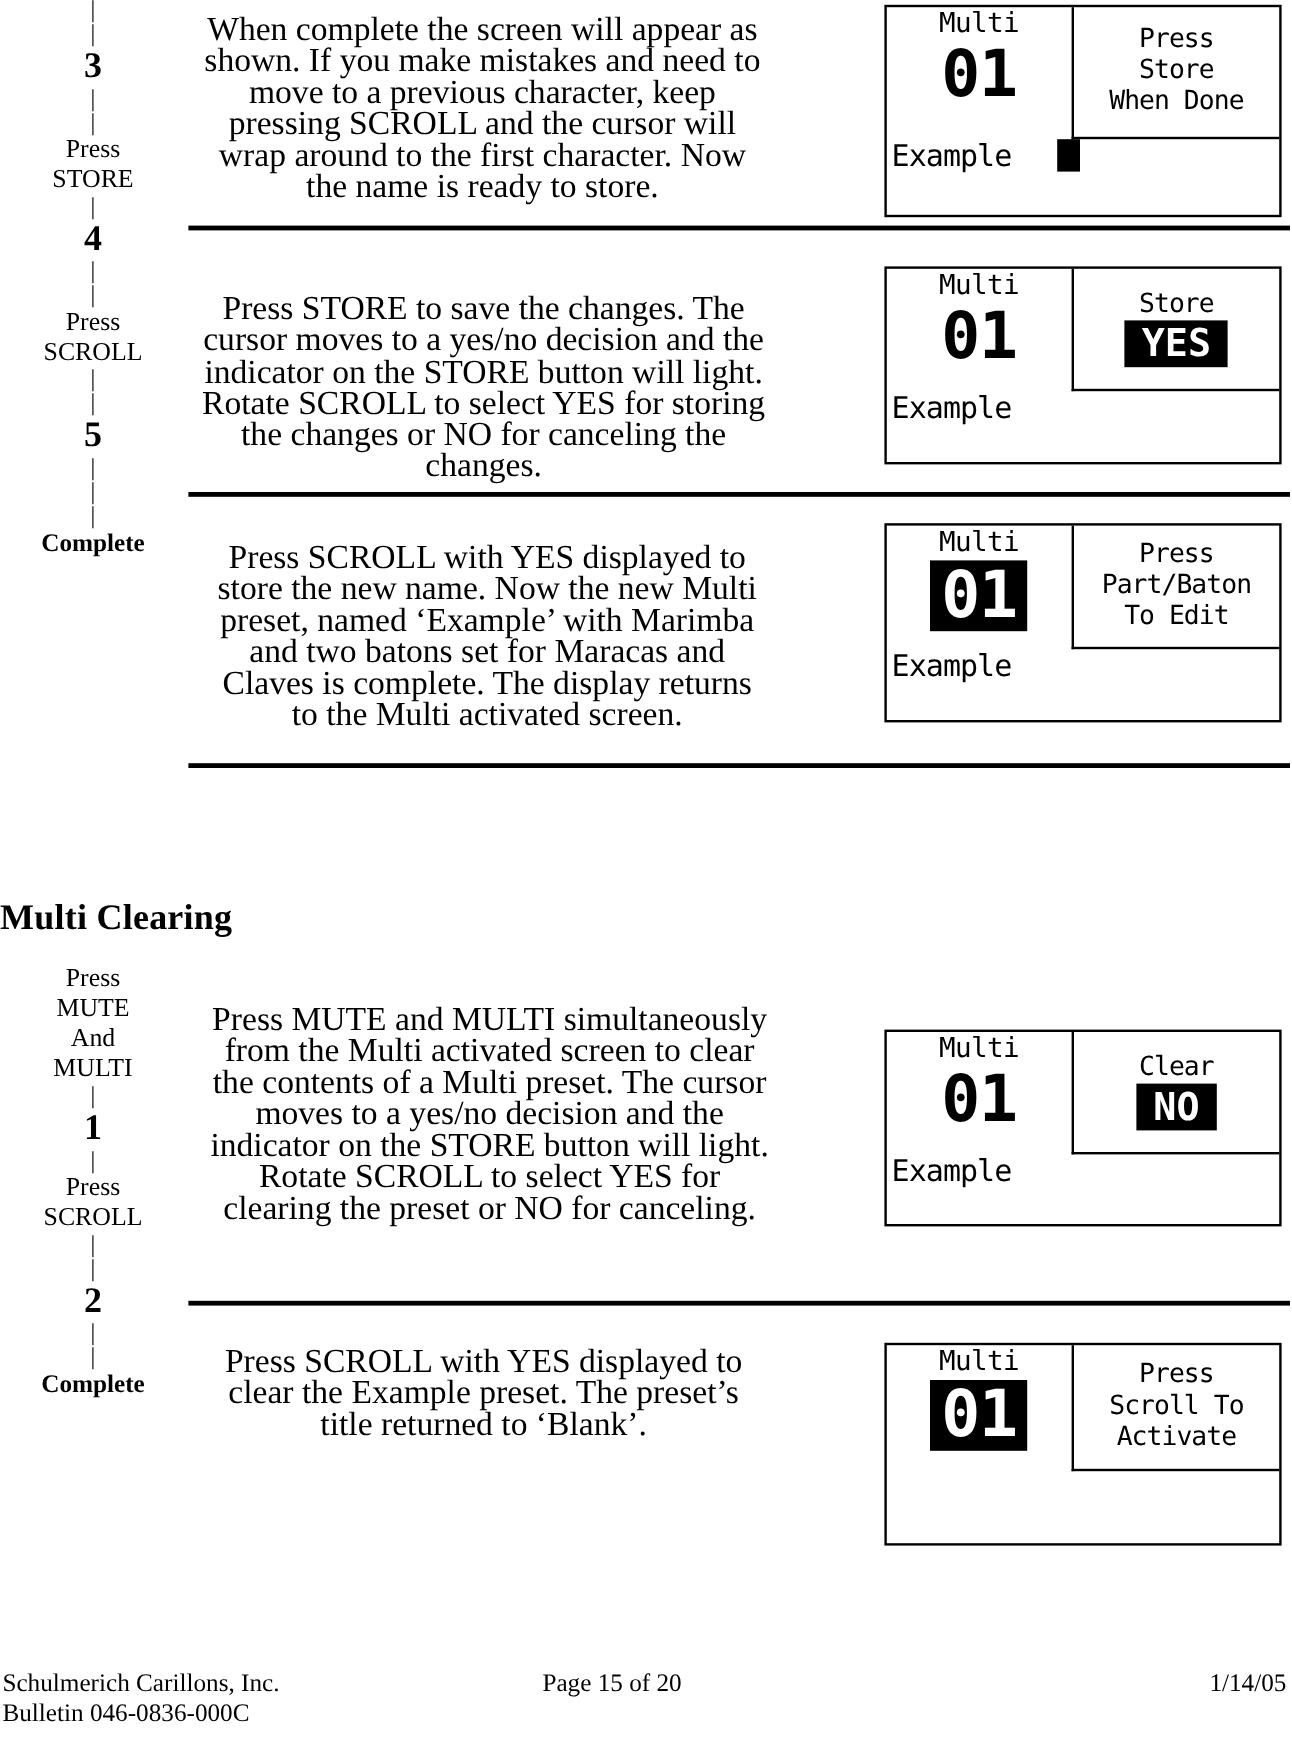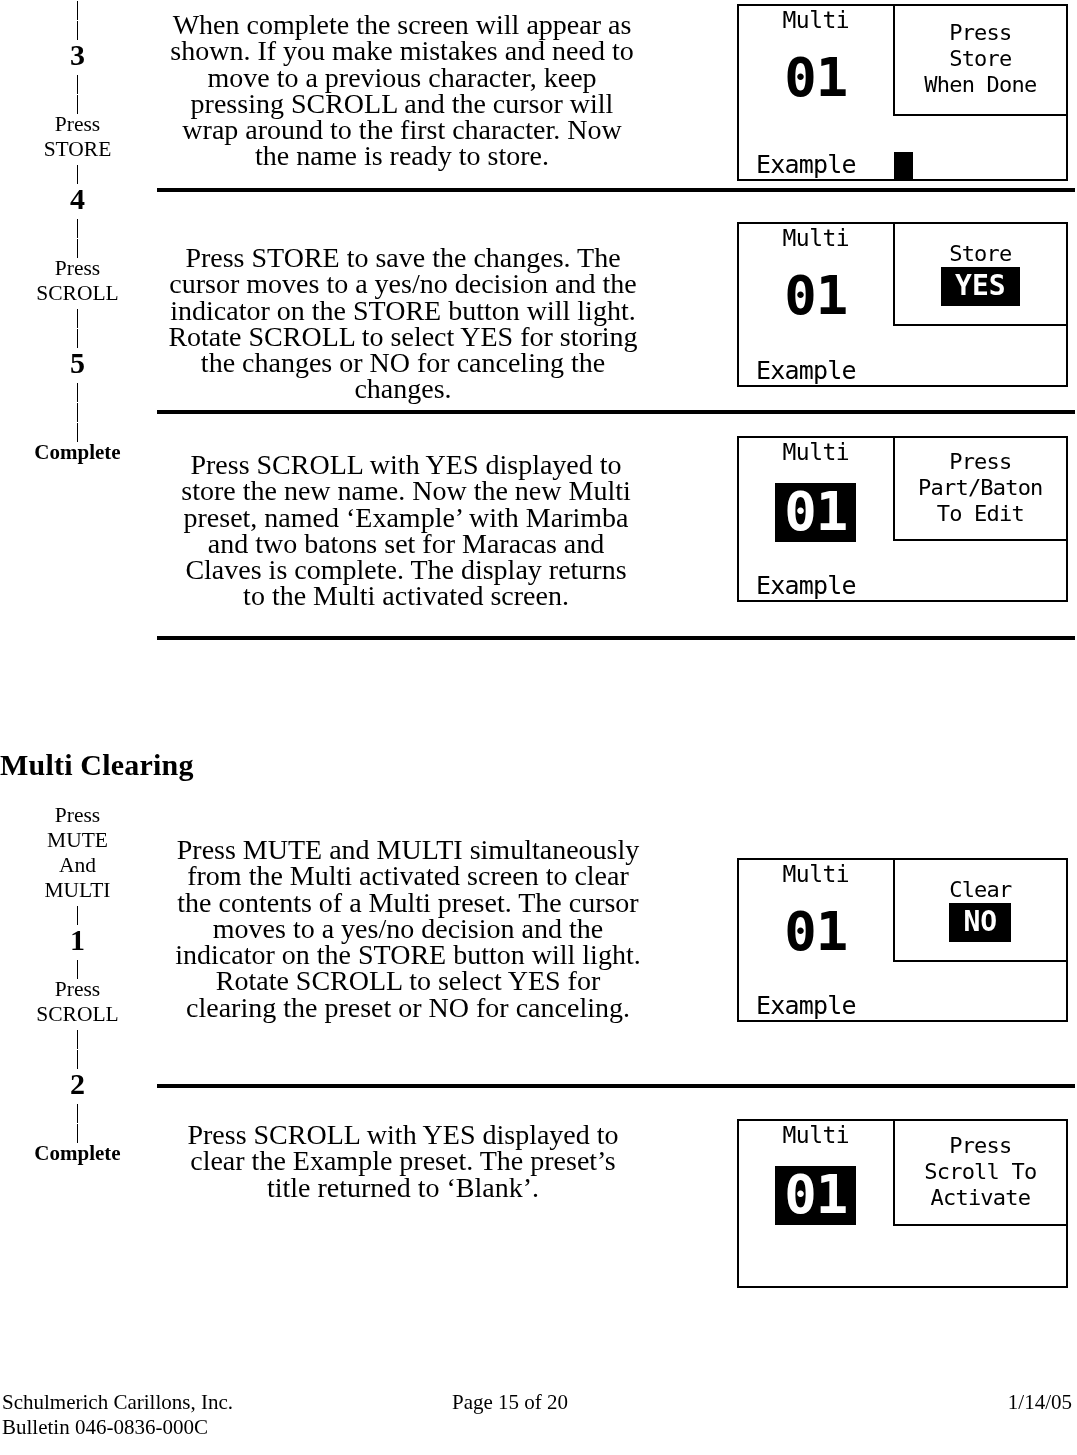--- a/index.html
+++ b/index.html
@@ -109,49 +109,49 @@
     letter-spacing: -0.5px;
     font-weight: normal;
     margin-top: 2px;
   }
   .lcd-num {
     font-size: 54px;
     line-height: 54px;
     font-weight: bold;
     letter-spacing: -1px;
     padding: 0 5px;
-    margin-top: 18px;
+    margin-top: 2px;
   }
   .lcd-num.inverted {
     background: #000;
     color: #fff;
     padding: 2px 9px 3px 9px;
   }
   .lcd-line {
     font-size: 22px;
     line-height: 26px;
     letter-spacing: -0.8px;
     white-space: nowrap;
   }
   .lcd-line.big {
-    font-size: 28px;
+    font-size: 32px;
     line-height: 36px;
     font-weight: bold;
     letter-spacing: 0px;
   }
   .lcd-line.inverted {
     background: #000;
     color: #fff;
     padding: 1px 14px 2px 14px;
   }
   .lcd-bottom {
     box-sizing: border-box;
     display: flex;
-    align-items: flex-end;
-    padding-left: 17px;
+    align-items: flex-start;
+    padding-left: 4px;
     height: 36.5%;
     gap: 34px;
   }
   .lcd-name {
     font-size: 25px;
     line-height: 28px;
     letter-spacing: -0.8px;
   }
   .lcd-cursor {
     display: inline-block;

